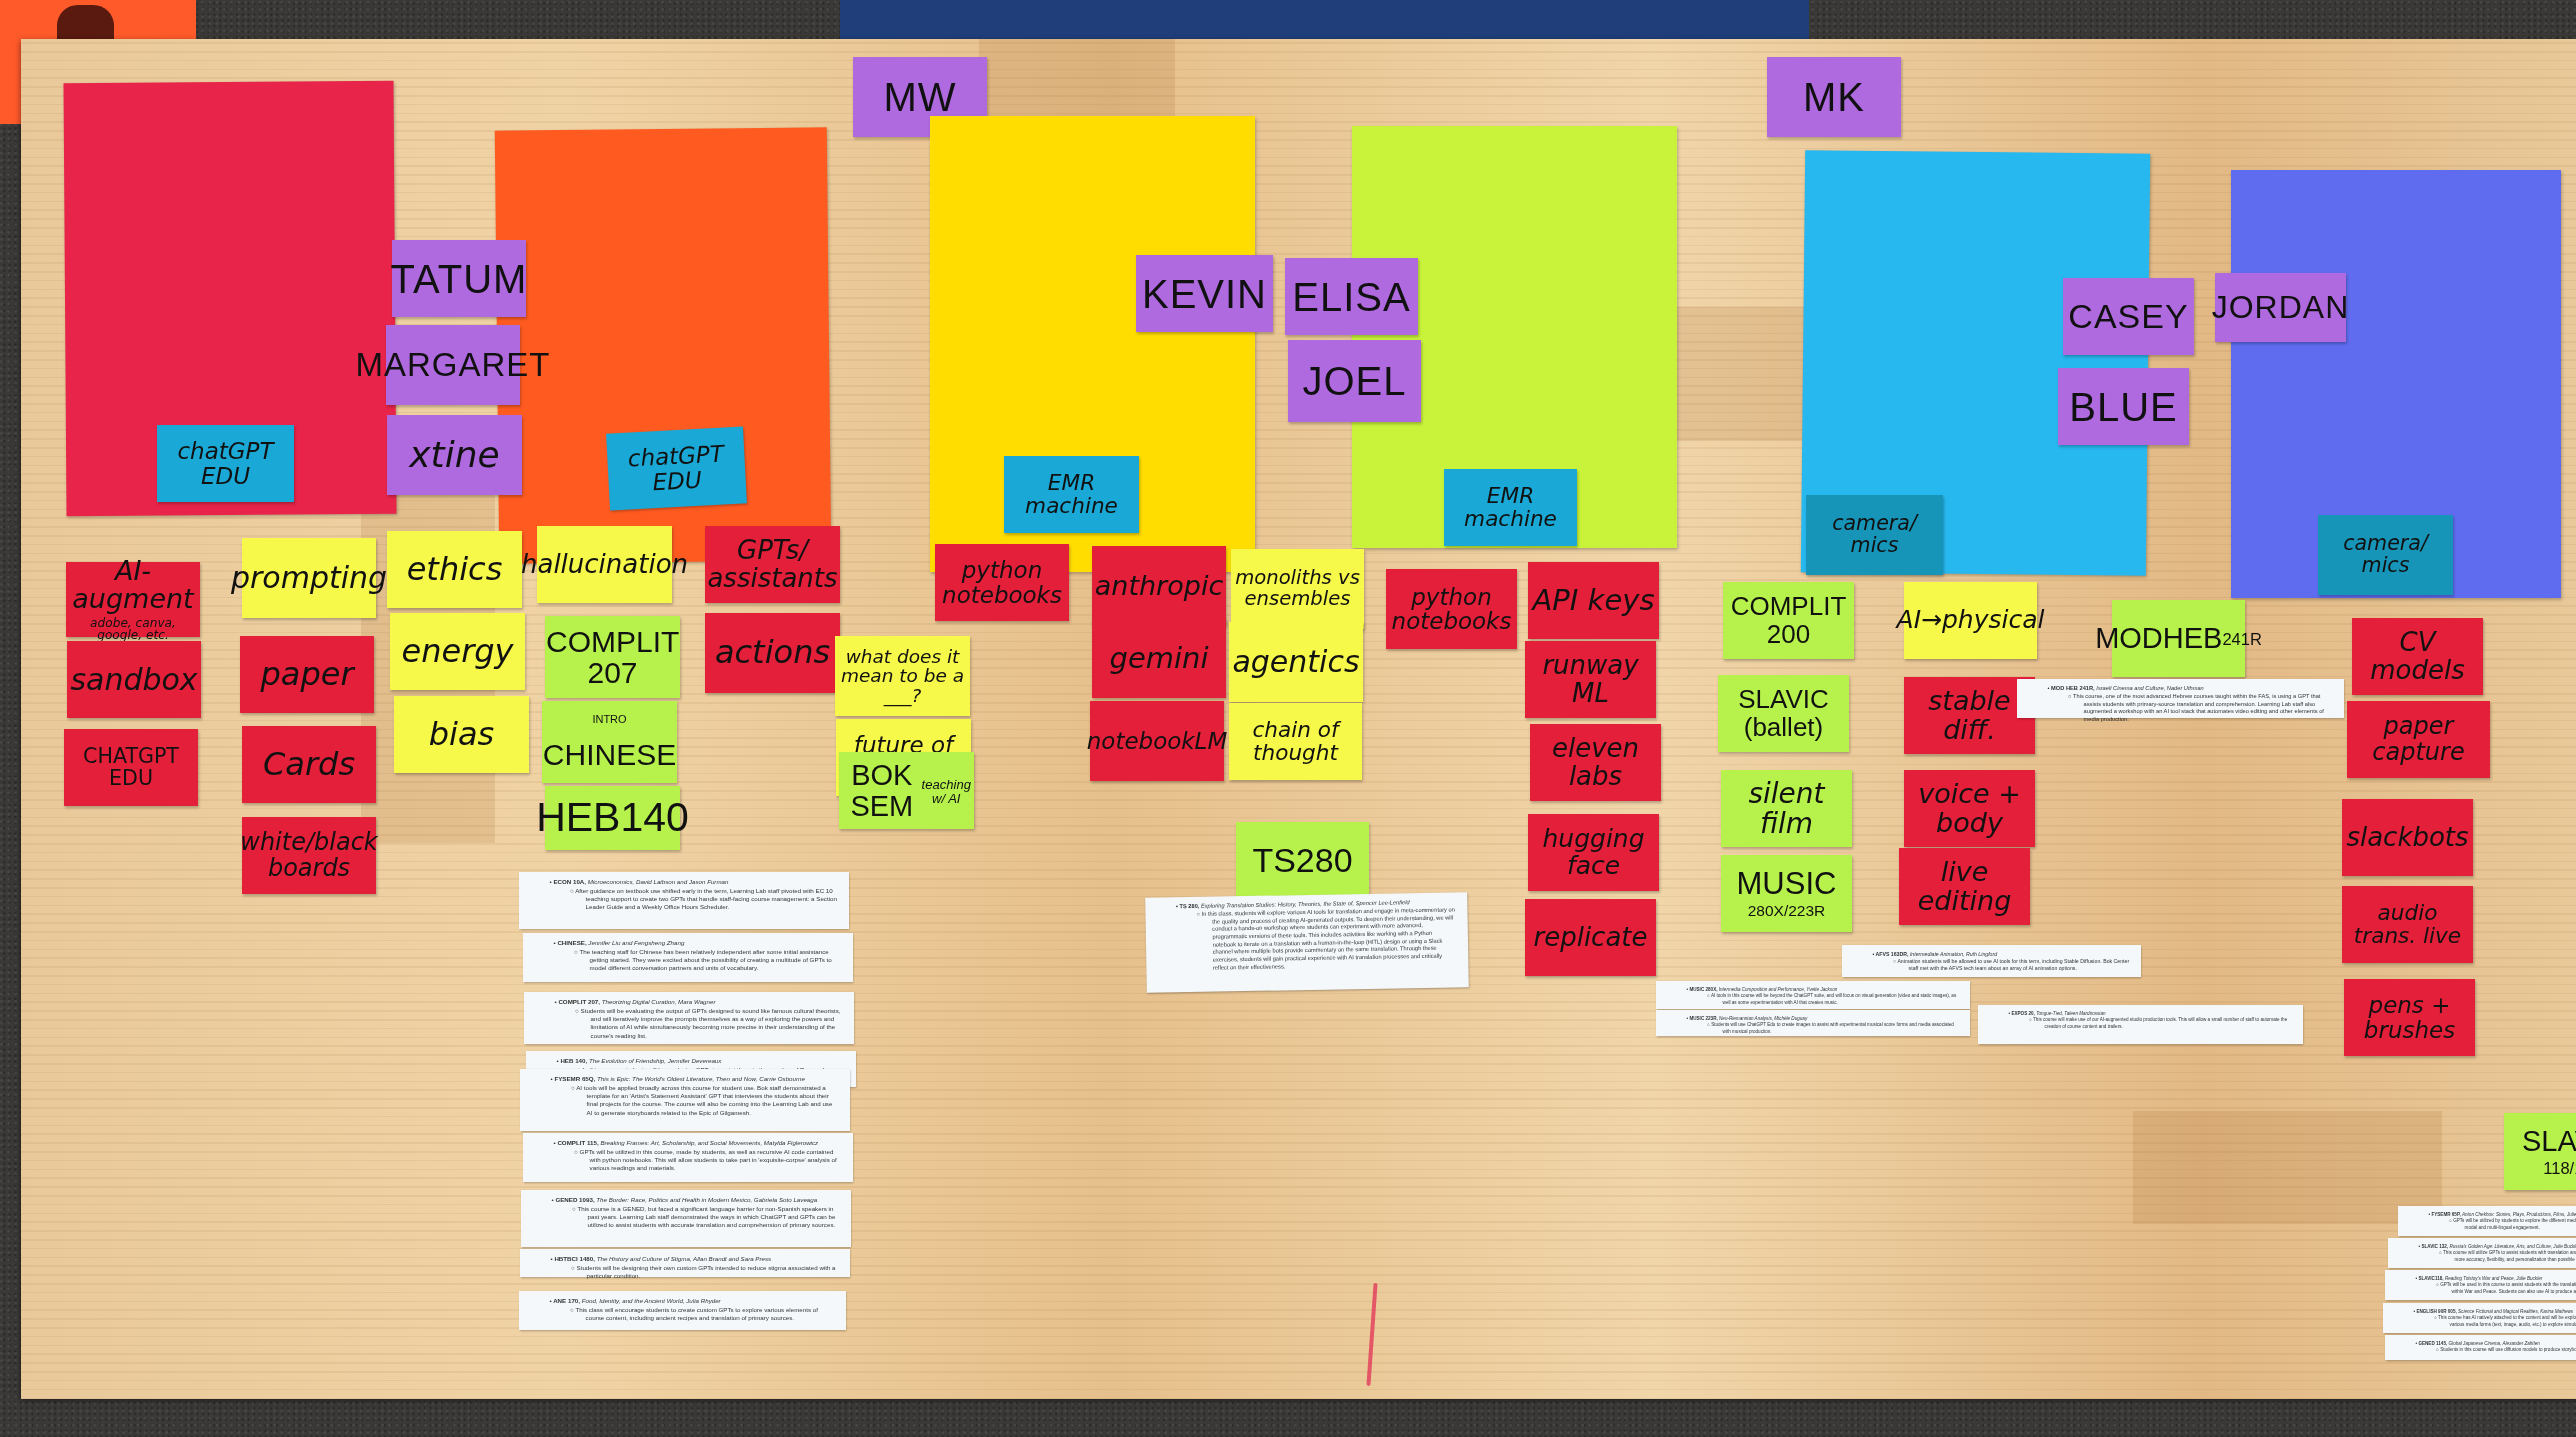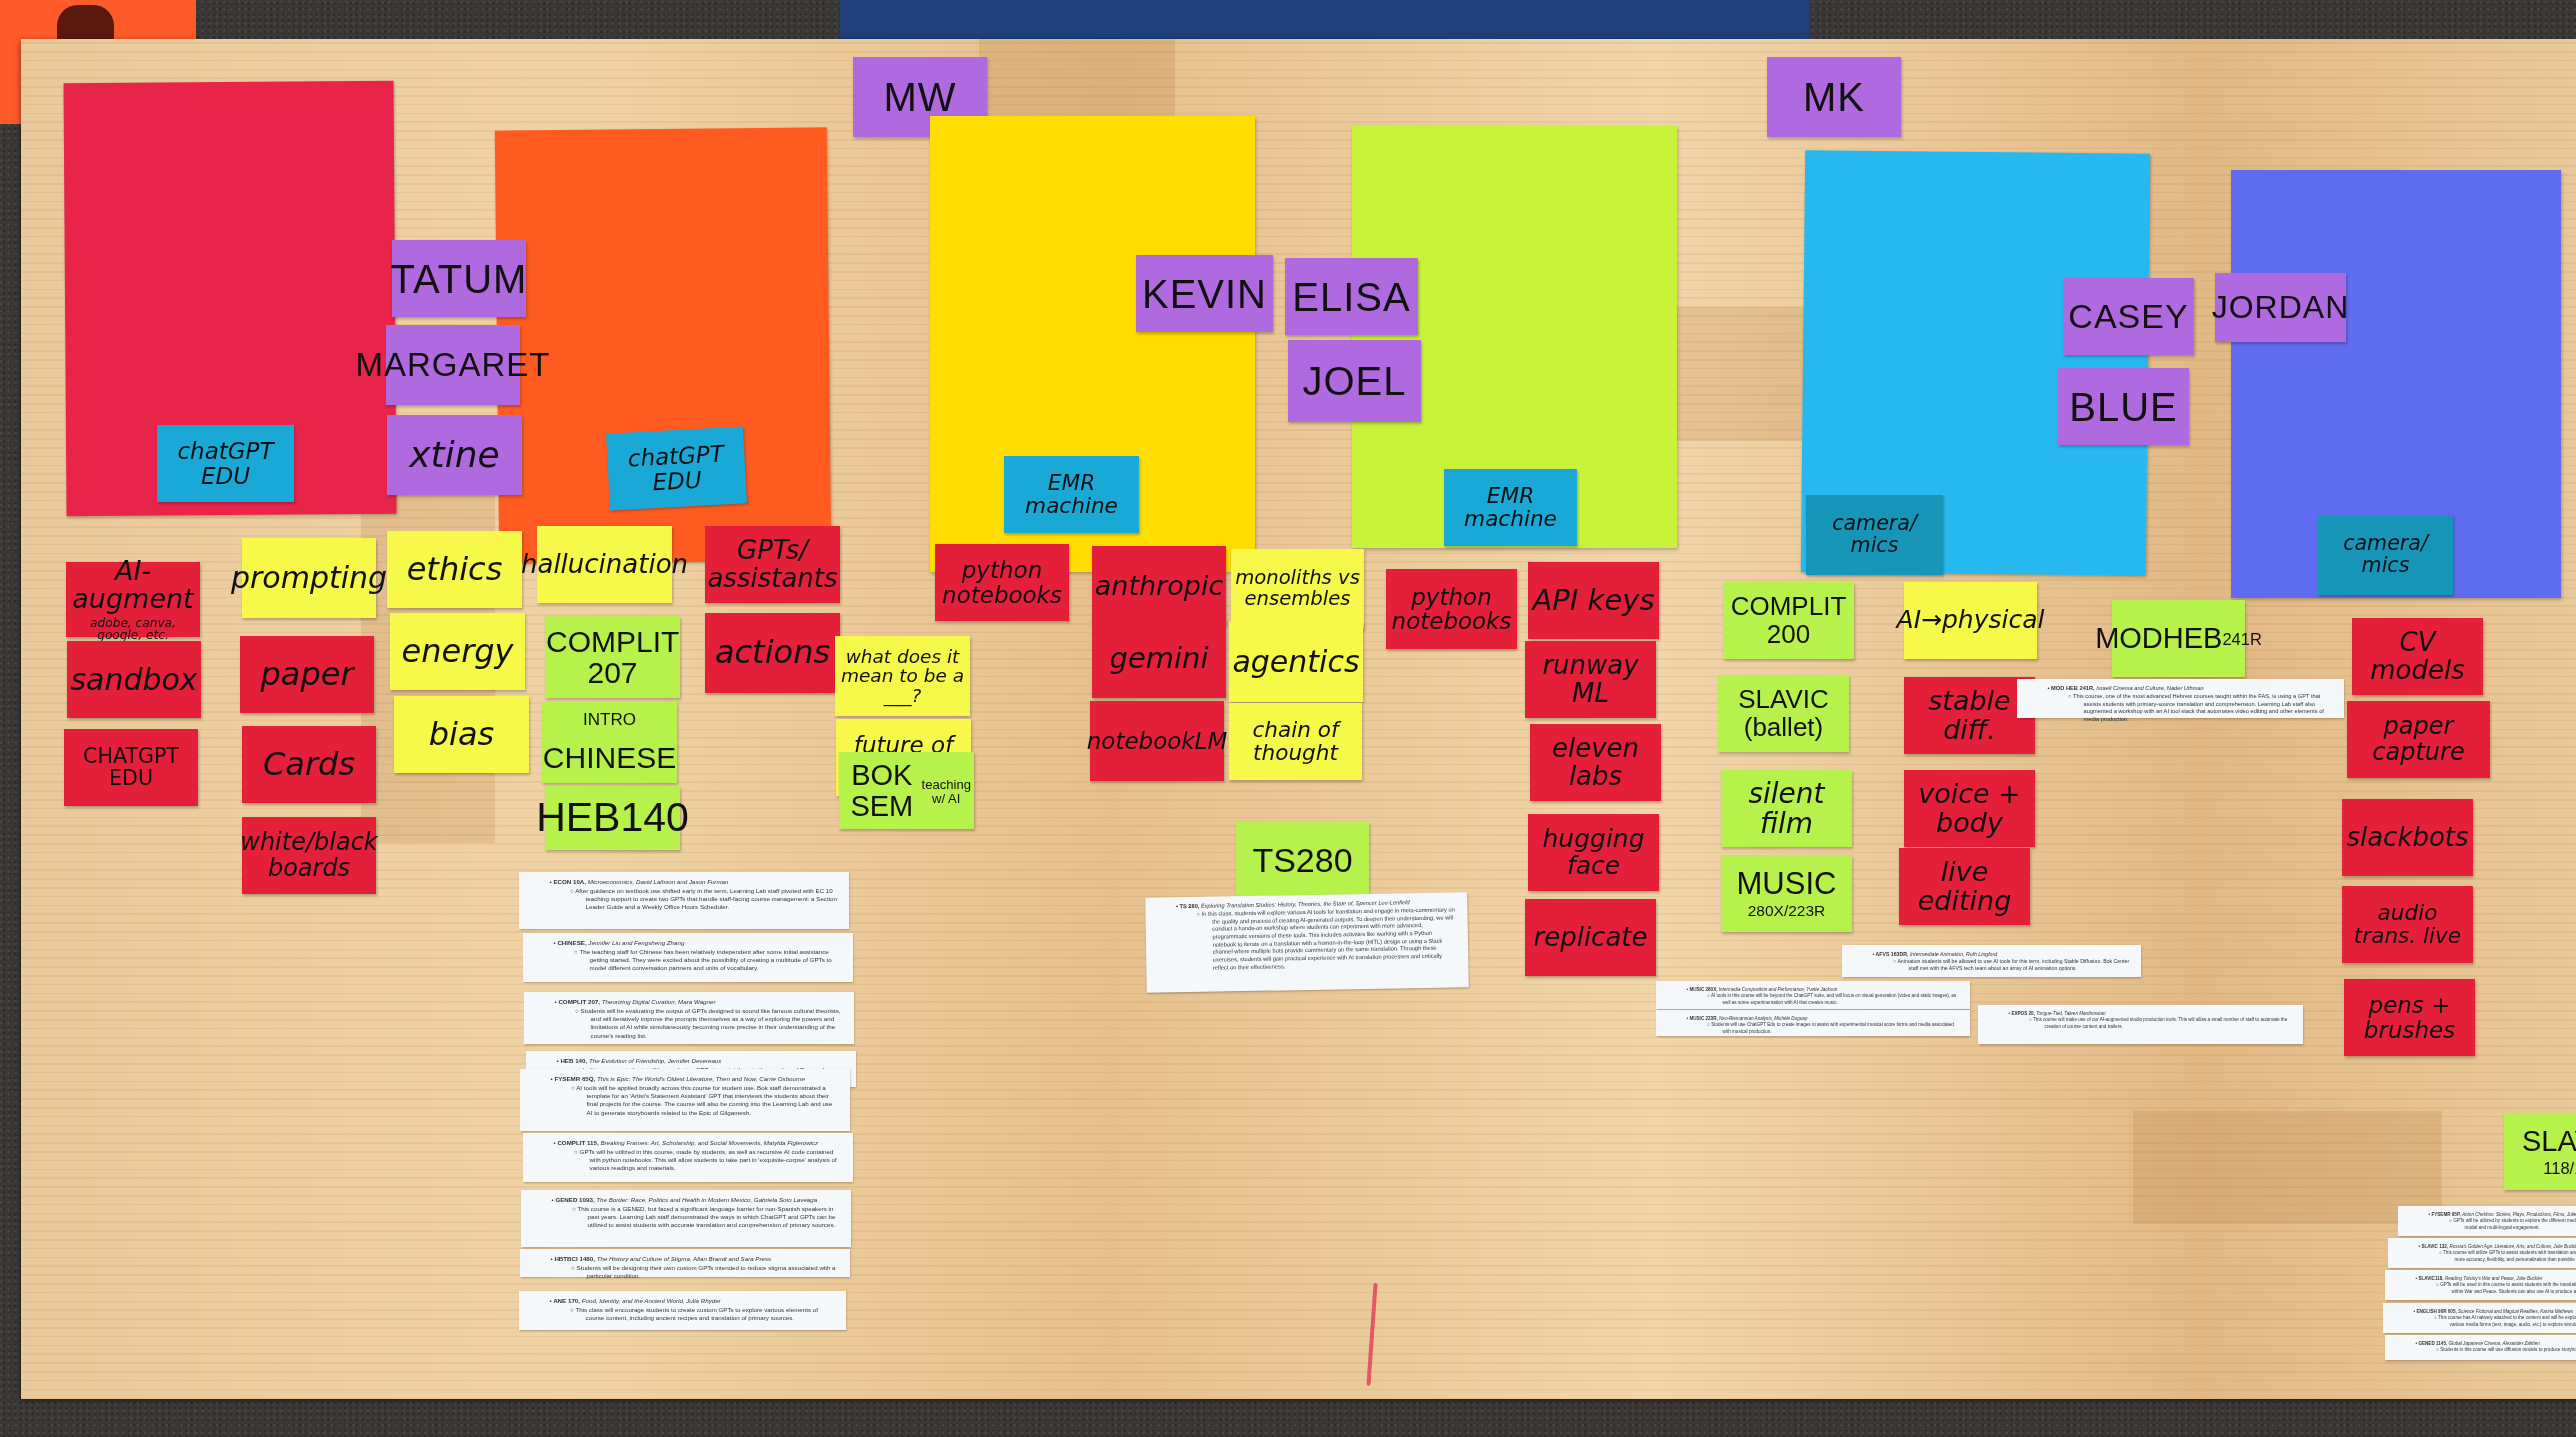--- a/index.html
+++ b/index.html
@@ -96,33 +96,33 @@
 <div class="card red" style="left:242px;top:726px;width:134px;height:77px;font-size:32px">Cards</div>
 <div class="card red" style="left:242px;top:817px;width:134px;height:77px;font-size:24px">white/black boards</div>
 
 <div class="card yellow" style="left:387px;top:531px;width:135px;height:77px;font-size:32px">ethics</div>
 <div class="card yellow" style="left:390px;top:613px;width:135px;height:77px;font-size:32px">energy</div>
 <div class="card yellow" style="left:394px;top:696px;width:135px;height:77px;font-size:32px">bias</div>
 
 <div class="card yellow" style="left:537px;top:526px;width:135px;height:77px;font-size:26px">hallucination</div>
 <div class="card green course" style="left:545px;top:616px;width:135px;height:82px;font-size:30px">COMPLIT 207</div>
 <div class="card green course" style="left:542px;top:701px;width:135px;height:82px;font-size:30px;flex-direction:column">
-  <span class="sub" style="font-size:17px;margin:0 0 13px">INTRO</span>
+  <span class="sub" style="font-size:11px;margin:0 0 13px">INTRO</span>
   <span>CHINESE</span>
 </div>
 <div class="card green course" style="left:545px;top:786px;width:135px;height:64px;font-size:41px">HEB140</div>
 
 <div class="card red" style="left:705px;top:526px;width:135px;height:77px;font-size:26px">GPTs/ assistants</div>
 <div class="card red" style="left:705px;top:613px;width:135px;height:80px;font-size:32px">actions</div>
 
 <div class="card yellow" style="left:835px;top:636px;width:135px;height:80px;font-size:18.5px">what does it mean to be a ___?</div>
 <div class="card yellow" style="left:836px;top:719px;width:135px;height:77px;font-size:23px">future of work</div>
 <div class="card green course" style="left:839px;top:752px;width:135px;height:77px;font-size:29px;flex-direction:row">
   <span>BOK SEM</span>
-  <span class="sub" style="">teaching w/ AI</span>
+  <span class="sub" style="font-style:italic">teaching w/ AI</span>
 </div>
 
 <div class="card red" style="left:935px;top:544px;width:134px;height:77px;font-size:23px">python notebooks</div>
 <div class="card red" style="left:1092px;top:546px;width:134px;height:80px;font-size:27px">anthropic</div>
 <div class="card red" style="left:1092px;top:618px;width:134px;height:80px;font-size:29px">gemini</div>
 <div class="card red" style="left:1090px;top:701px;width:134px;height:80px;font-size:23px">notebookLM</div>
 
 <div class="card yellow" style="left:1231px;top:549px;width:133px;height:80px;font-size:19.6px">monoliths vs ensembles</div>
 <div class="card yellow" style="left:1229px;top:622px;width:134px;height:80px;font-size:30px">agentics</div>
 <div class="card yellow" style="left:1229px;top:703px;width:133px;height:77px;font-size:21.6px">chain of thought</div>

